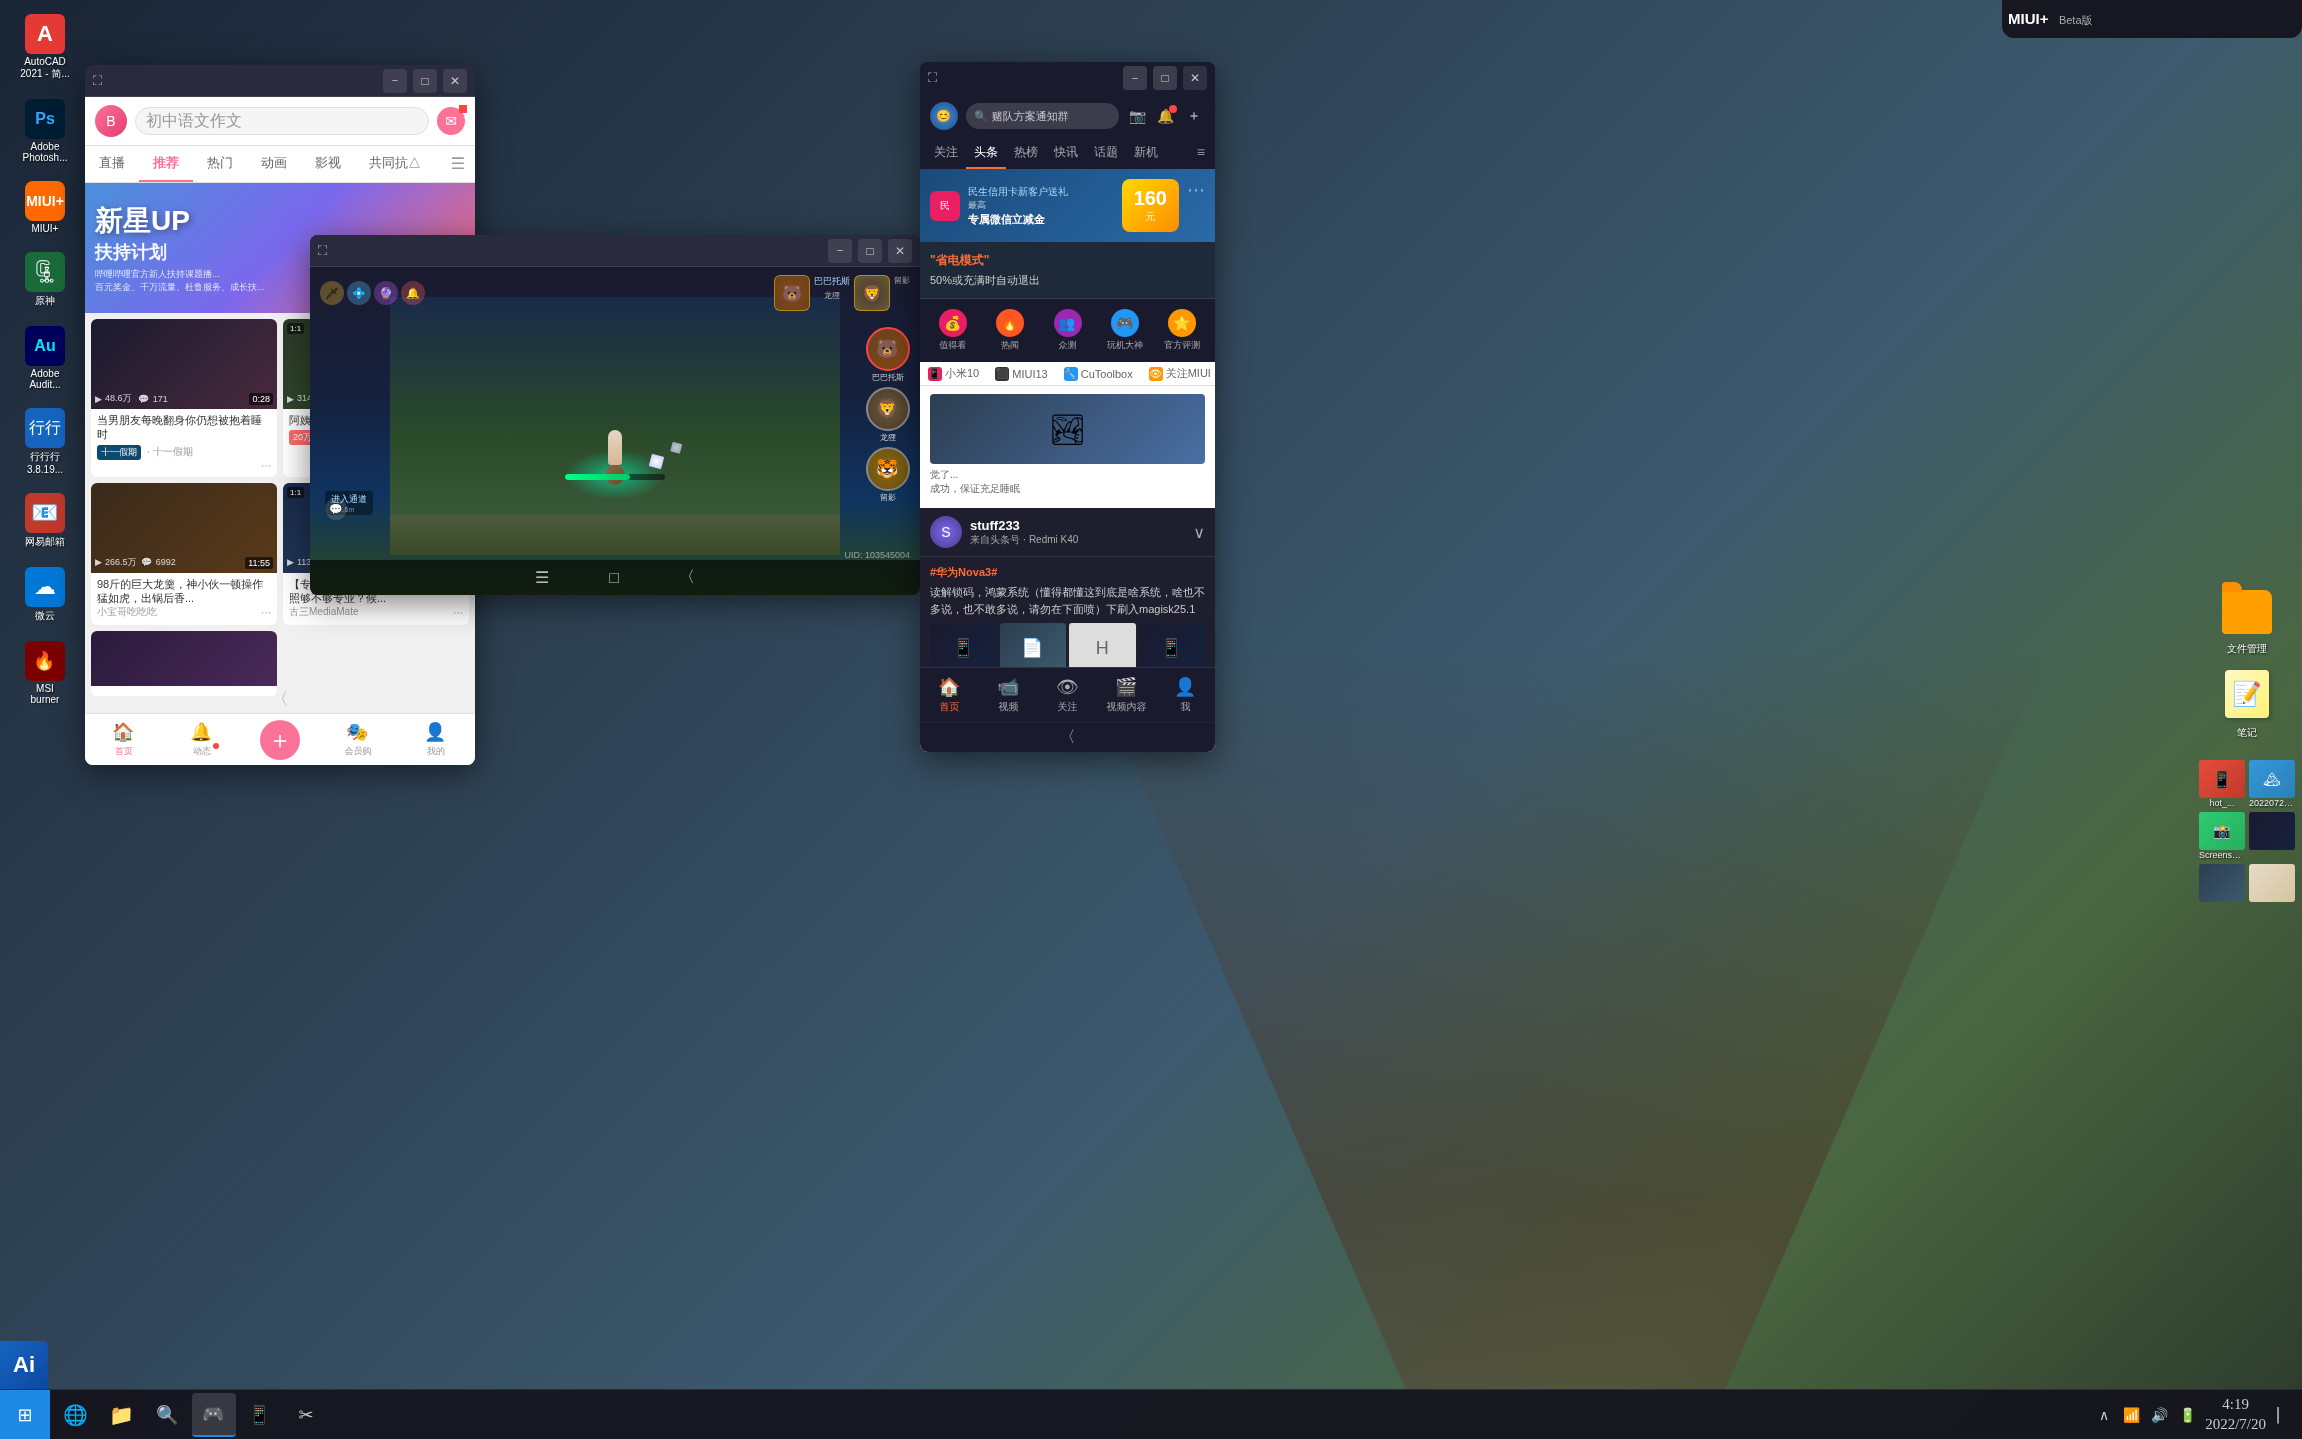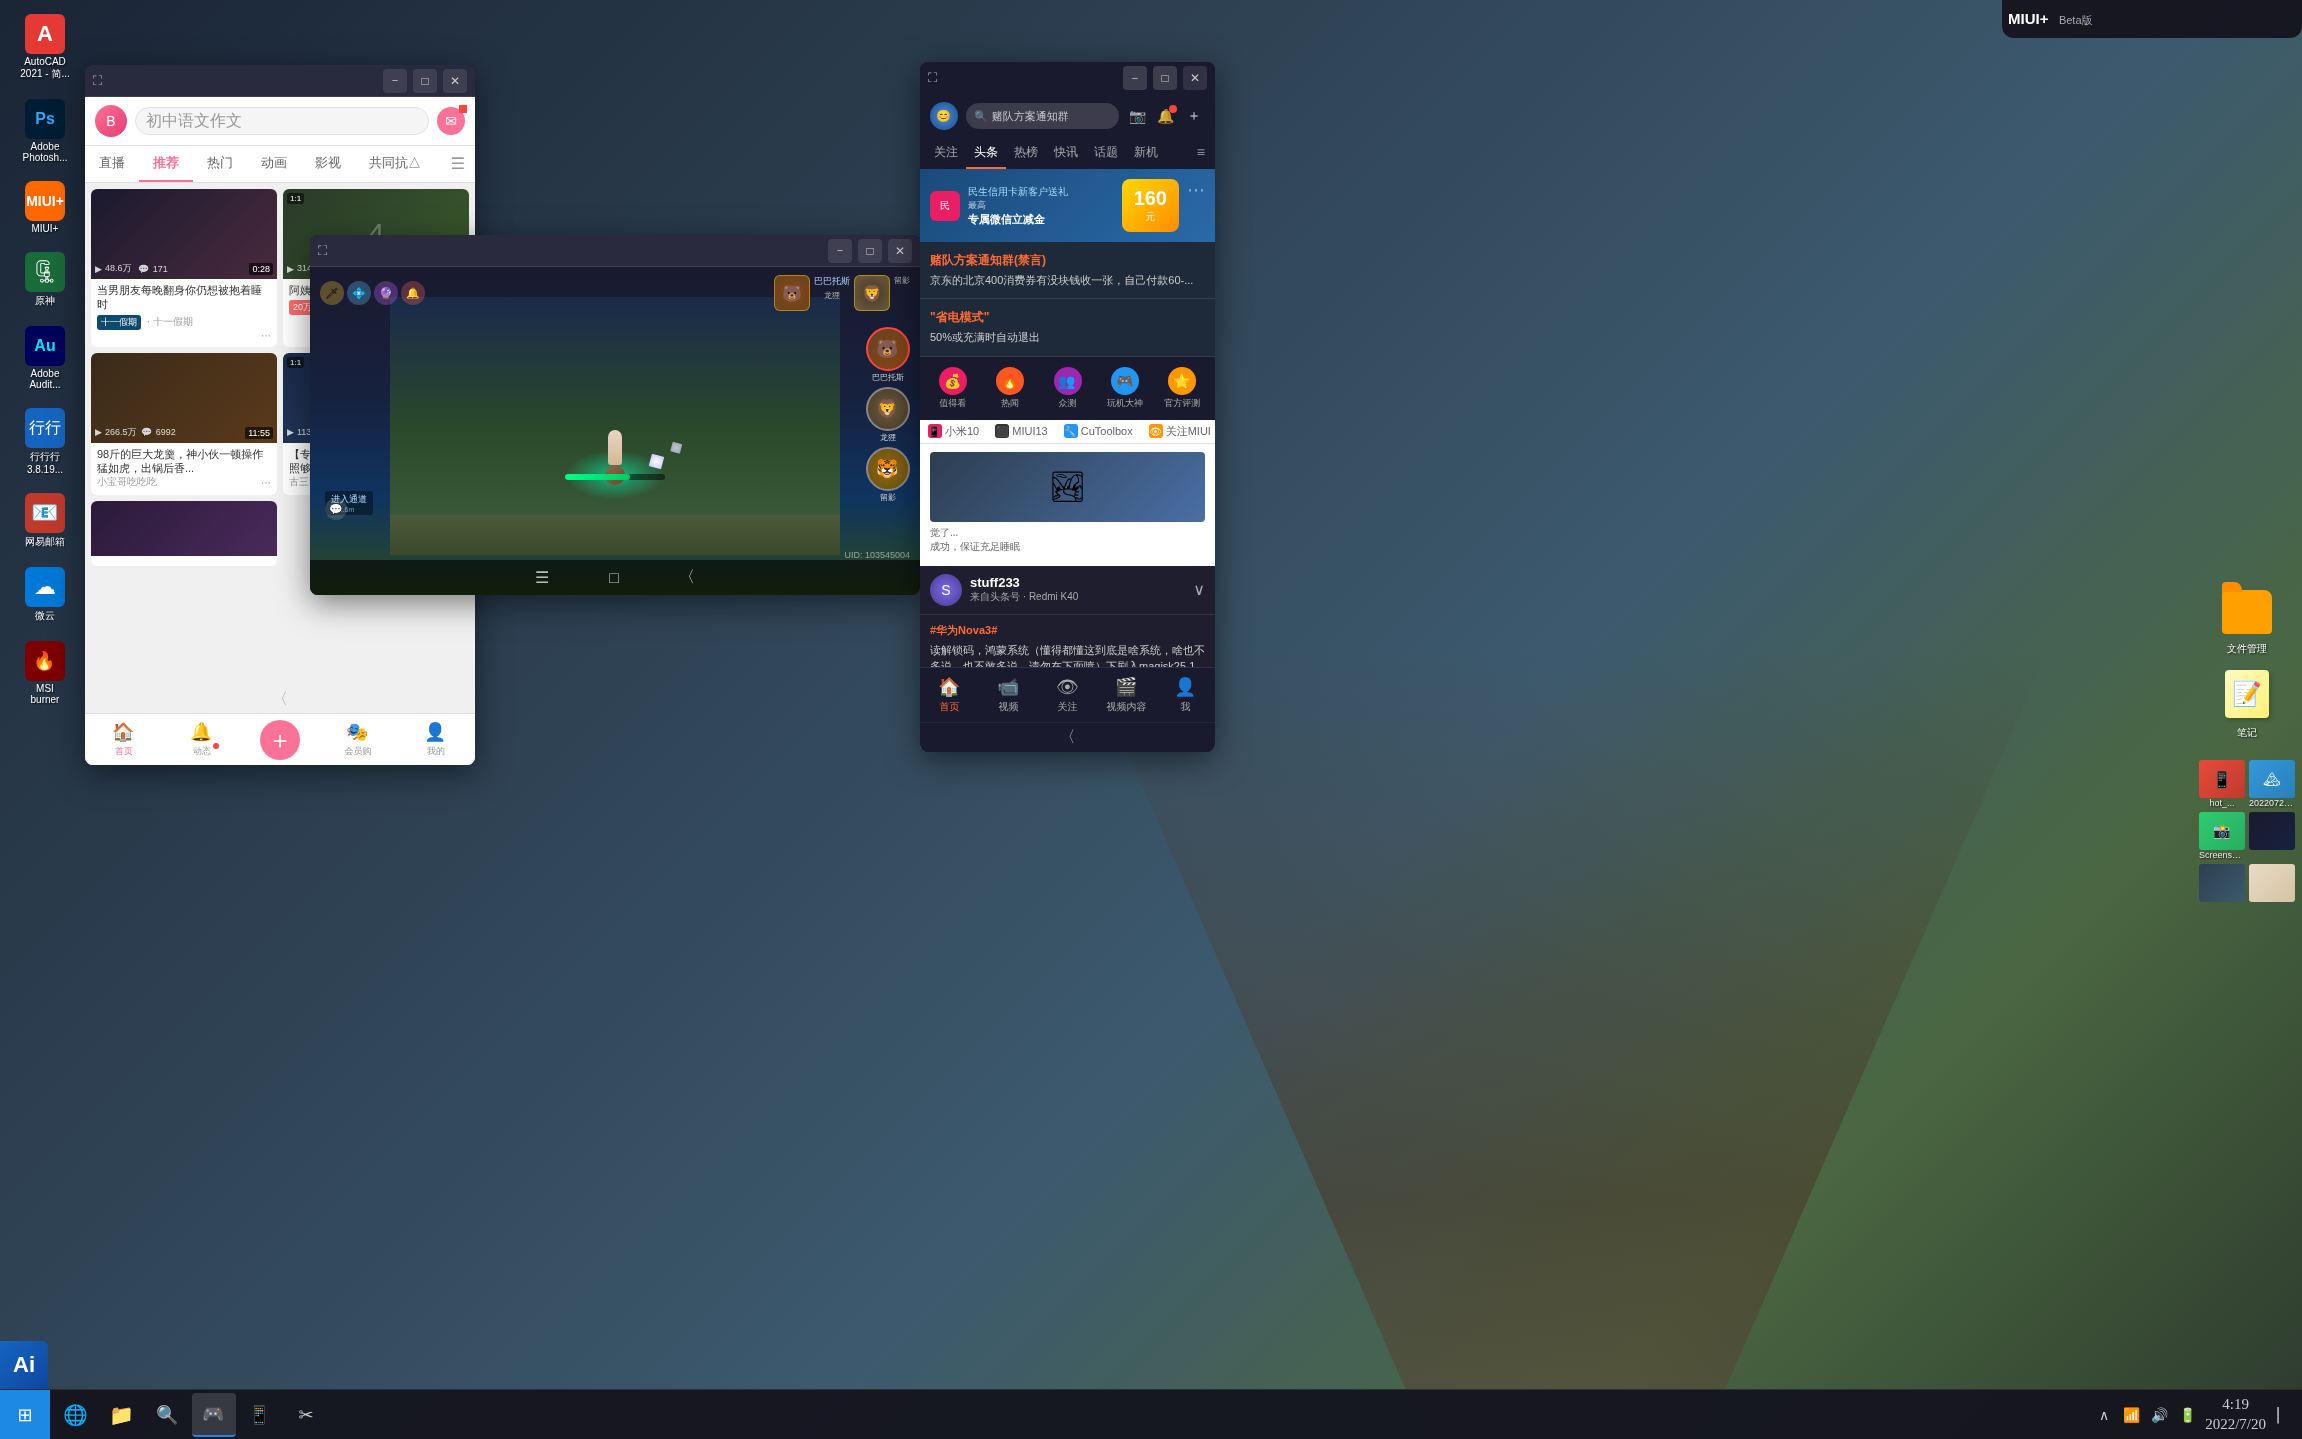--- a/index.html
+++ b/index.html
@@ -1172,20 +1172,29 @@
     <div class="bili-tabs">
       <span class="bili-tab">直播</span>
       <span class="bili-tab active">推荐</span>
       <span class="bili-tab">热门</span>
       <span class="bili-tab">动画</span>
       <span class="bili-tab">影视</span>
       <span class="bili-tab">共同抗△</span>
       <span class="bili-menu-icon">☰</span>
     </div>
 
+    <div class="bili-banner">
+      <div style="flex:1;">
+        <div style="display:flex;align-items:baseline;gap:6px;">
+          <span style="font-size:28px;font-weight:900;color:#fff;text-shadow:2px 2px 6px rgba(0,0,0,0.4);">新星UP</span>
+        </div>
+        <div style="font-size:18px;font-weight:bold;color:rgba(255,255,255,0.95);">扶持计划</div>
+        <div style="font-size:9px;color:rgba(255,255,255,0.8);margin-top:4px;line-height:1.4;">哔哩哔哩官方新人扶持课题播...<br>百元奖金、千万流量、杜鲁服务、成长扶...</div>
+      </div>
+    </div>
 
     <div class="bili-video-grid">
 
       <div class="bili-video-card">
         <div class="bili-video-thumb vt1">
           <span class="view-count video-stat">
             <span>▶</span>
               <span>48.6万</span>
             <span style="margin-left:4px;">💬</span>
               <span>171</span>
@@ -1430,24 +1439,20 @@
         <div style="font-size:11px;color:#fff;font-weight:bold;">专属微信立减金</div>
       </div>
       <div class="miui-ad-amount">
         <div class="miui-ad-amount-num">160</div>
         <div class="miui-ad-amount-unit">元</div>
       </div>
       <div class="miui-more-btn">⋯</div>
     </div>
 
     <div class="miui-notification">
-      <div class="miui-notif-title">赌队方案通知群(禁言)</div>
-      <div class="miui-notif-text">京东的北京400消费券有没块钱收一张，自己付款60-...</div>
-    </div>
-    <div class="miui-notification">
       <div class="miui-notif-title">"省电模式"</div>
       <div class="miui-notif-text">50%或充满时自动退出</div>
     </div>
 
     <div class="miui-shortcut-bar">
       <div class="miui-shortcut">
         <div class="miui-shortcut-icon" style="background:#e91e63;">💰</div>
         <span class="miui-shortcut-label">值得看</span>
       </div>
       <div class="miui-shortcut">

